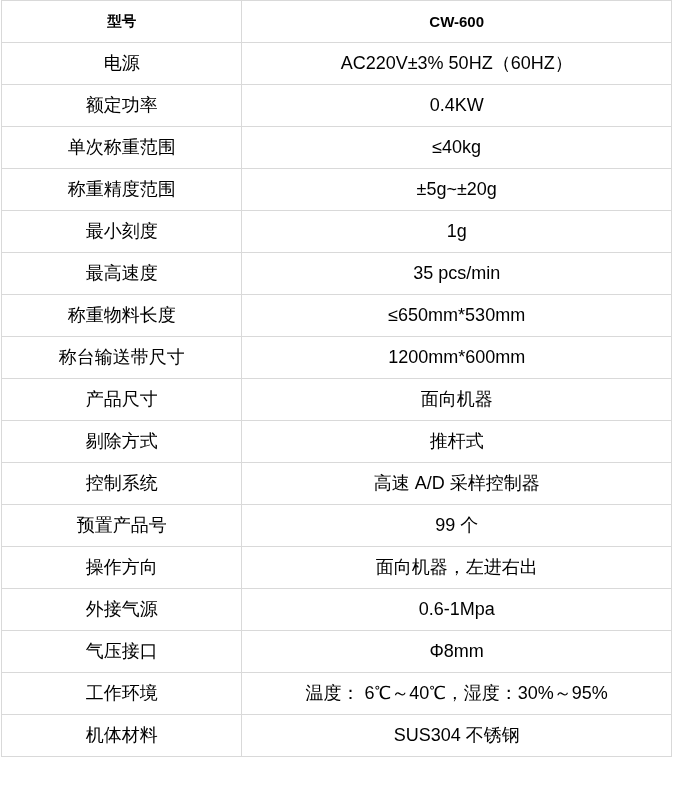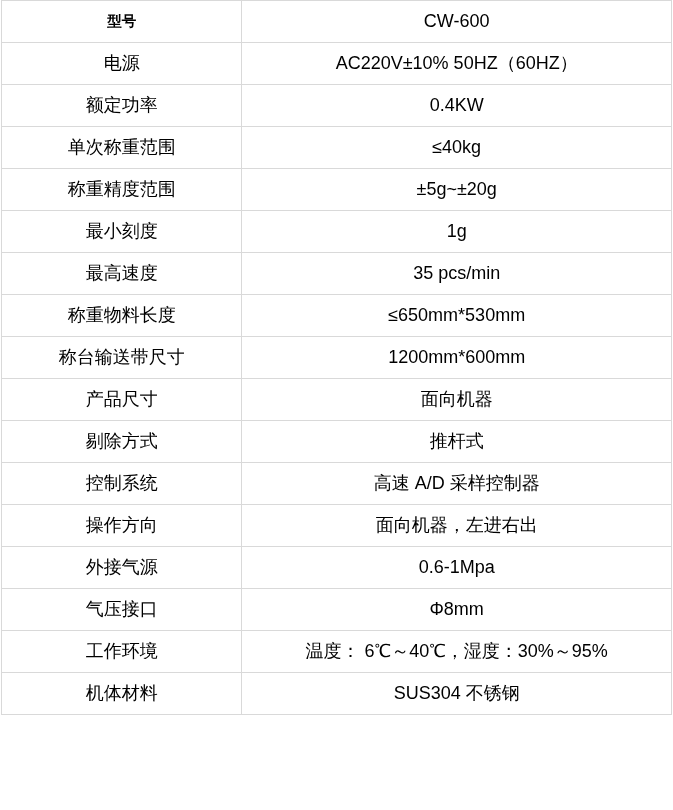--- a/index.html
+++ b/index.html
@@ -25,22 +25,22 @@
     text-align: center;
     vertical-align: middle;
     font-size: 18px;
     line-height: 1.3;
     padding: 0 4px;
     height: 42px;
     box-sizing: border-box;
   }
   .spec-table tr.header-row td {
     height: 42px;
-    font-weight: normal;
-    font-size: 18px;
+    font-weight: bold;
+    font-size: 15px;
   }
   .spec-table tr.header-row td.label-cell {
     font-size: 14.5px;
     font-weight: bold;
     margin-top: 37px;
   }
   .label-cell {
     width: 240px;
   }
   .value-cell {
@@ -51,21 +51,21 @@
 <body>
 
 <table class="spec-table">
   <tbody>
     <tr class="header-row">
       <td class="label-cell">型号</td>
       <td class="value-cell">CW-600</td>
     </tr>
     <tr>
       <td class="label-cell">电源</td>
-      <td class="value-cell">AC220V±10% 50HZ（60HZ）</td>
+      <td class="value-cell">AC220V±3% 50HZ（60HZ）</td>
     </tr>
     <tr>
       <td class="label-cell">额定功率</td>
       <td class="value-cell">0.4KW</td>
     </tr>
     <tr>
       <td class="label-cell">单次称重范围</td>
       <td class="value-cell">≤40kg</td>
     </tr>
     <tr>
@@ -94,20 +94,24 @@
     </tr>
     <tr>
       <td class="label-cell">剔除方式</td>
       <td class="value-cell">推杆式</td>
     </tr>
     <tr>
       <td class="label-cell">控制系统</td>
       <td class="value-cell">高速 A/D 采样控制器</td>
     </tr>
     <tr>
+      <td class="label-cell">预置产品号</td>
+      <td class="value-cell">99 个</td>
+    </tr>
+    <tr>
       <td class="label-cell">操作方向</td>
       <td class="value-cell">面向机器，左进右出</td>
     </tr>
     <tr>
       <td class="label-cell">外接气源</td>
       <td class="value-cell">0.6-1Mpa</td>
     </tr>
     <tr>
       <td class="label-cell">气压接口</td>
       <td class="value-cell">Φ8mm</td>

